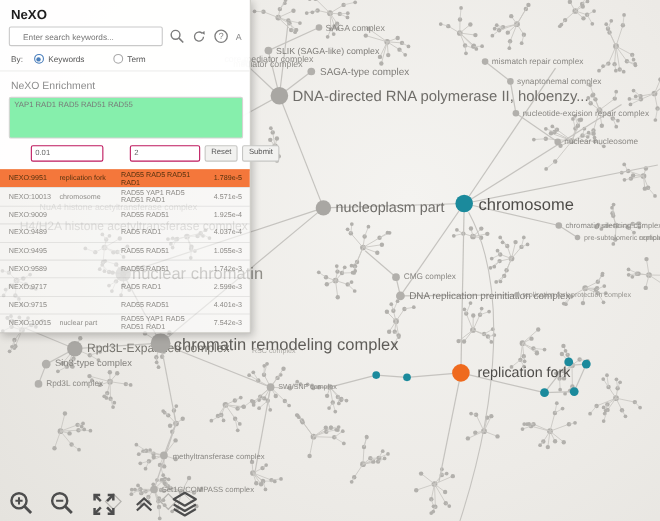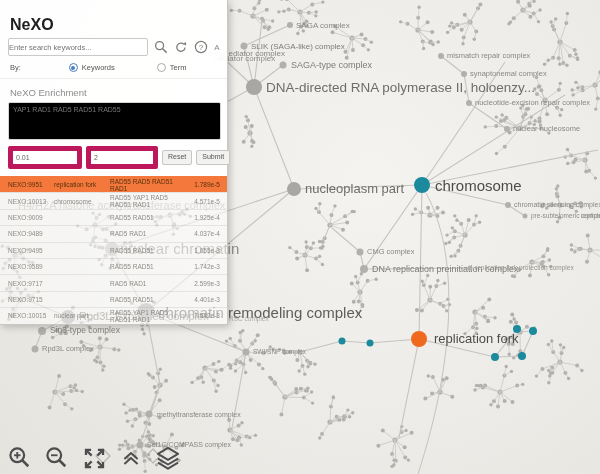--- a/index.html
+++ b/index.html
@@ -9,43 +9,43 @@
     background:radial-gradient(circle at 62% 38%, #f4f3f0 0%, #edebe7 55%, #e5e3de 100%);
   }
   #graph{position:absolute;left:0;top:0;z-index:1;}
   
   .panel{
     position:absolute;left:0;top:0;width:227px;z-index:3;
     border-right:1px solid #c9c7c3;border-bottom:1px solid #c9c7c3;
     box-shadow:2px 2px 7px rgba(0,0,0,0.22);
   }
   .panel-top{background:rgba(255,255,255,0.96);padding-bottom:2px;}
-  .panel-title{font-size:16px;font-weight:bold;color:#1e1e1e;padding:16px 10px 4px;}
+  .panel-title{font-size:12px;font-weight:bold;color:#1e1e1e;padding:6px 10px 4px;}
   .search-row{display:flex;align-items:center;gap:5px;padding:0 6px 0 8px;}
   .search-input{
     flex:1;height:16px;border:1px solid #c9c9c9;border-radius:2px;
-    font-size:7.5px;color:#666;padding:0 0;outline:none;background:#fff;
+    font-size:7.5px;color:#666;padding:0 12px;outline:none;background:#fff;
     font-family:"Liberation Sans",sans-serif;min-width:0;
   }
   .icon-btn{width:15px;height:15px;display:inline-flex;align-items:center;justify-content:center;cursor:pointer;flex:0 0 auto;}
   .icon-btn svg{display:block;}
   .a-icon{font-size:8px;color:#8a8a8a;width:8px;overflow:hidden;}
-  .by-row{display:flex;align-items:center;font-size:7.5px;color:#555;padding:7px 10px 6px;gap:32px;border-bottom:1px solid #ededeb;}
-  .radio-opt{display:inline-flex;align-items:center;gap:4px;cursor:pointer;margin-left:16px;}
+  .by-row{display:flex;align-items:center;font-size:7.5px;color:#555;padding:7px 10px 6px;gap:10px;border-bottom:1px solid #ededeb;}
+  .radio-opt{display:inline-flex;align-items:center;gap:4px;cursor:pointer;}
   .radio-dot{width:7px;height:7px;border:1px solid #a9a9a9;border-radius:50%;background:#fff;position:relative;flex:0 0 auto;}
   .radio-dot.sel{border-color:#4a7ebb;}
   .radio-dot.sel::after{content:"";position:absolute;left:1.5px;top:1.5px;width:4px;height:4px;border-radius:50%;background:#4a7ebb;}
   .section-heading{font-size:9.5px;color:#8c8c8c;padding:8px 10px 4px;}
   .gene-textarea{
     display:block;width:203px;height:30px;margin:0 8px;border:1px solid #d4d4d2;border-radius:2px;
-    font-size:7px;color:#777;padding:3px 4px;resize:none;outline:none;background:#000000;
+    font-size:7px;color:#777;padding:3px 4px;resize:none;outline:none;background:#86efac;
     font-family:"Liberation Sans",sans-serif;
   }
   .controls-row{display:flex;align-items:center;gap:4px;padding:6px 8px 5px;}
-  .num-input{height:13px;border:5px solid #be185d;border-radius:2px;font-size:7px;color:#666;padding:0 3px;outline:none;background:#fff;font-family:"Liberation Sans",sans-serif;}
+  .num-input{height:13px;border:1px solid #be185d;border-radius:2px;font-size:7px;color:#666;padding:0 3px;outline:none;background:#fff;font-family:"Liberation Sans",sans-serif;margin-left:20px;}
   .num-input.w1{width:58px;}.num-input.w2{width:56px;}
   .mini-btn{
     font-size:7px;color:#555;background:#f2f2f0;border:1px solid #c6c6c4;border-radius:2px;
     padding:2px 5px;cursor:pointer;font-family:"Liberation Sans",sans-serif;line-height:1.2;
   }
   
   .results{background:rgba(255,255,255,0.55);}
   .rrow{display:flex;align-items:center;height:15.4px;font-size:6.5px;color:#8e8c88;border-top:1px solid rgba(110,110,110,0.14);cursor:pointer;}
   .rrow .c-id{width:46px;padding-left:8px;flex:0 0 auto;}
   .rrow .c-term{width:56px;flex:0 0 auto;}

